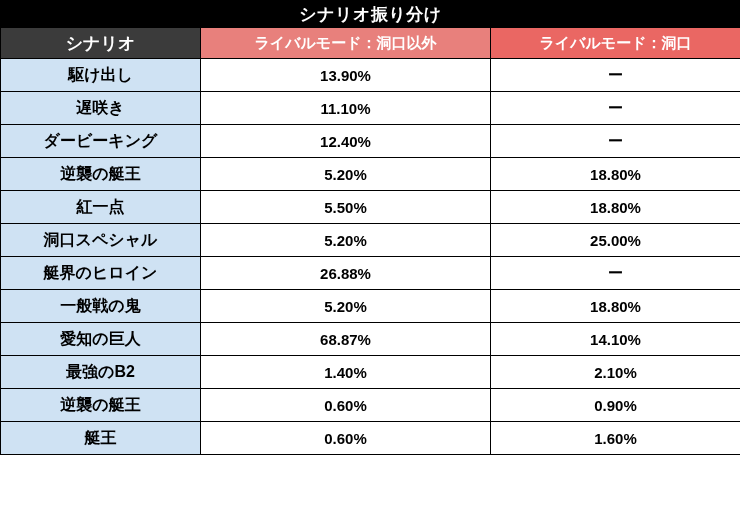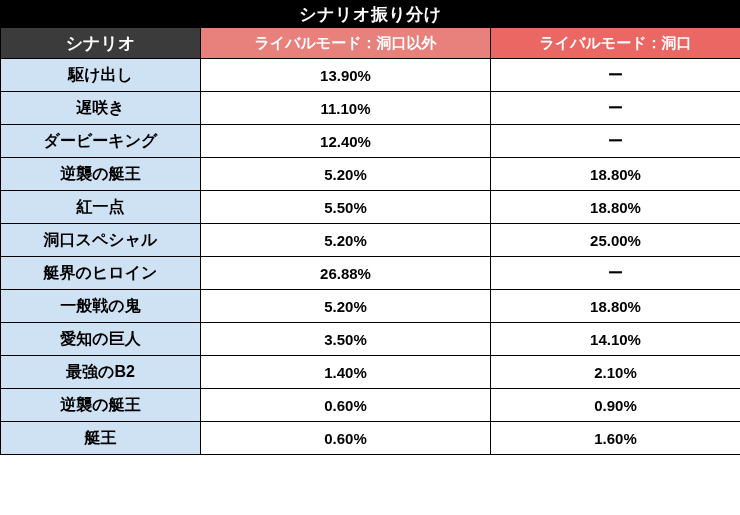--- a/index.html
+++ b/index.html
@@ -127,21 +127,21 @@
         <td class="val-cell">26.88%</td>
         <td class="val-cell">ー</td>
       </tr>
       <tr>
         <td class="name-cell">一般戦の鬼</td>
         <td class="val-cell">5.20%</td>
         <td class="val-cell">18.80%</td>
       </tr>
       <tr>
         <td class="name-cell">愛知の巨人</td>
-        <td class="val-cell">3.50%</td>
+        <td class="val-cell">68.87%</td>
         <td class="val-cell">14.10%</td>
       </tr>
       <tr>
         <td class="name-cell">最強のB2</td>
         <td class="val-cell">1.40%</td>
         <td class="val-cell">2.10%</td>
       </tr>
       <tr>
         <td class="name-cell">逆襲の艇王</td>
         <td class="val-cell">0.60%</td>

